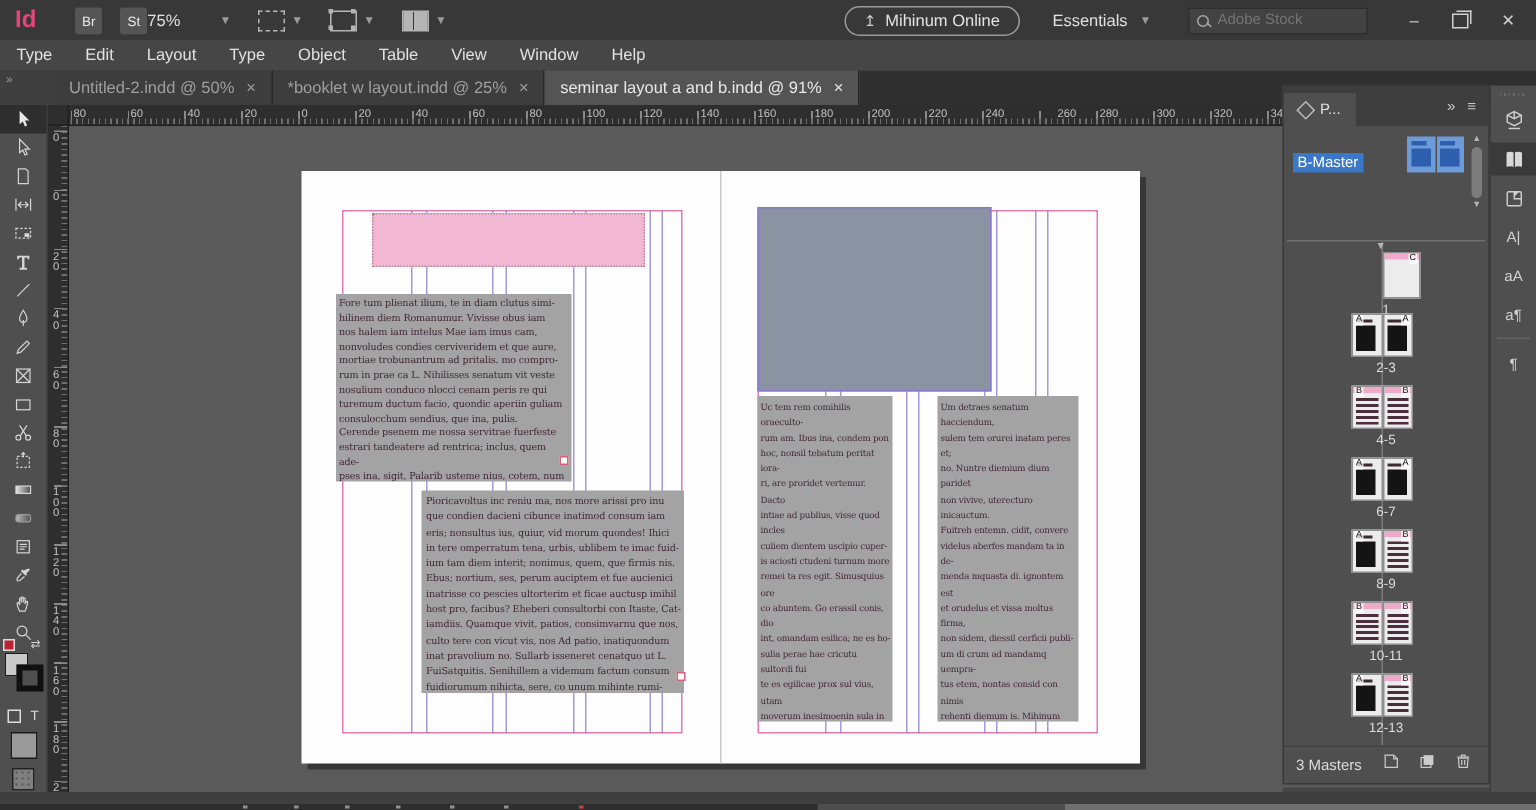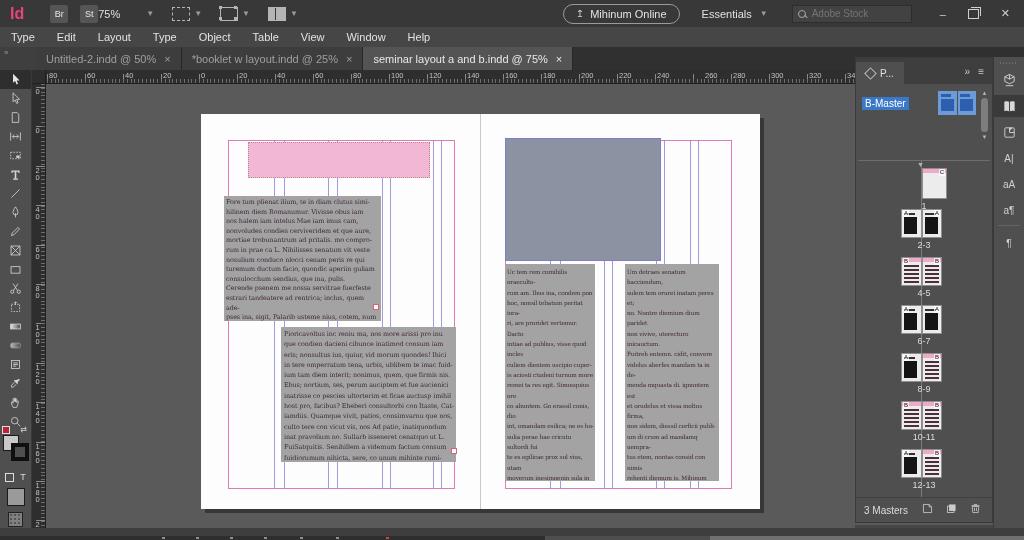--- a/index.html
+++ b/index.html
@@ -92,21 +92,21 @@
   .overset{position:absolute;width:6px;height:6px;background:#fff;border:1px solid #d8607a;box-sizing:border-box;}
   
   #pagespanel{position:absolute;left:855px;top:57px;width:138px;height:466px;background:#4f4f4f;
               border:1px solid #3a3a3a;box-sizing:border-box;color:#dcdcdc;}
   .panel-header{height:26px;background:#3e3e3e;display:flex;align-items:center;}
   .panel-tab{height:22px;margin-top:4px;background:#4f4f4f;display:flex;align-items:center;gap:5px;
              padding:0 10px;font-size:10px;color:#e0e0e0;}
   .ptab-ic{width:7px;height:7px;border:1px solid #bbb;transform:rotate(45deg);}
   .panel-hdr-right{margin-left:auto;display:flex;align-items:center;gap:8px;padding-right:8px;color:#c8c8c8;font-size:10px;}
   .masters{position:relative;height:76px;padding-top:4px;box-sizing:border-box;}
-  .master-row{display:flex;align-items:center;justify-content:space-between;padding:3px 16px 3px 6px;}
+  .master-row{display:flex;align-items:flex-end;justify-content:space-between;padding:3px 16px 3px 6px;}
   .mname{font-size:10px;color:#e2e2e2;padding:1px 3px;}
   .mname.sel{background:#3c78c8;color:#fff;}
   .bm-thumb{width:38px;height:24px;display:grid;grid-template-columns:1fr 1fr;gap:1px;}
   .bm-page{background:#6d9bd8;position:relative;}
   .bm-page::after{content:"";position:absolute;left:15%;right:15%;top:35%;bottom:15%;background:#2d5fae;}
   .bm-page::before{content:"";position:absolute;left:15%;right:30%;top:12%;height:3px;background:#2d5fae;}
   .cm-thumb{width:15px;height:22px;background:#f3f3f3;border:1px solid #8a8a8a;position:relative;margin-right:10px;}
   .cm-thumb::before{content:"";position:absolute;top:0;left:0;right:0;height:4px;background:#efa9c9;}
   .mscroll{position:absolute;right:3px;top:6px;width:9px;height:66px;display:flex;flex-direction:column;align-items:center;font-size:6px;color:#b5b5b5;}
   .mthumb{width:7px;height:34px;background:#7d7d7d;border-radius:4px;margin:2px 0;}
@@ -206,21 +206,21 @@
   <div class="tools-stub">»</div>
 <div class="tab">
       <span class="tab-label">Untitled-2.indd @ 50%</span>
       <span class="tab-close">×</span>
     </div>
     <div class="tab">
       <span class="tab-label">*booklet w layout.indd @ 25%</span>
       <span class="tab-close">×</span>
     </div>
     <div class="tab active">
-      <span class="tab-label">seminar layout a and b.indd @ 75%</span>
+      <span class="tab-label">seminar layout a and b.indd @ 91%</span>
       <span class="tab-close">×</span>
     </div>
   </div>
 
 <div id="rulercorner"></div>
 <div id="hruler">
     <span class="hlab" style="left: 3px;">80</span>
     <span class="hlab" style="left: 41px;">60</span>
     <span class="hlab" style="left: 79px;">40</span>
     <span class="hlab" style="left: 117px;">20</span>

